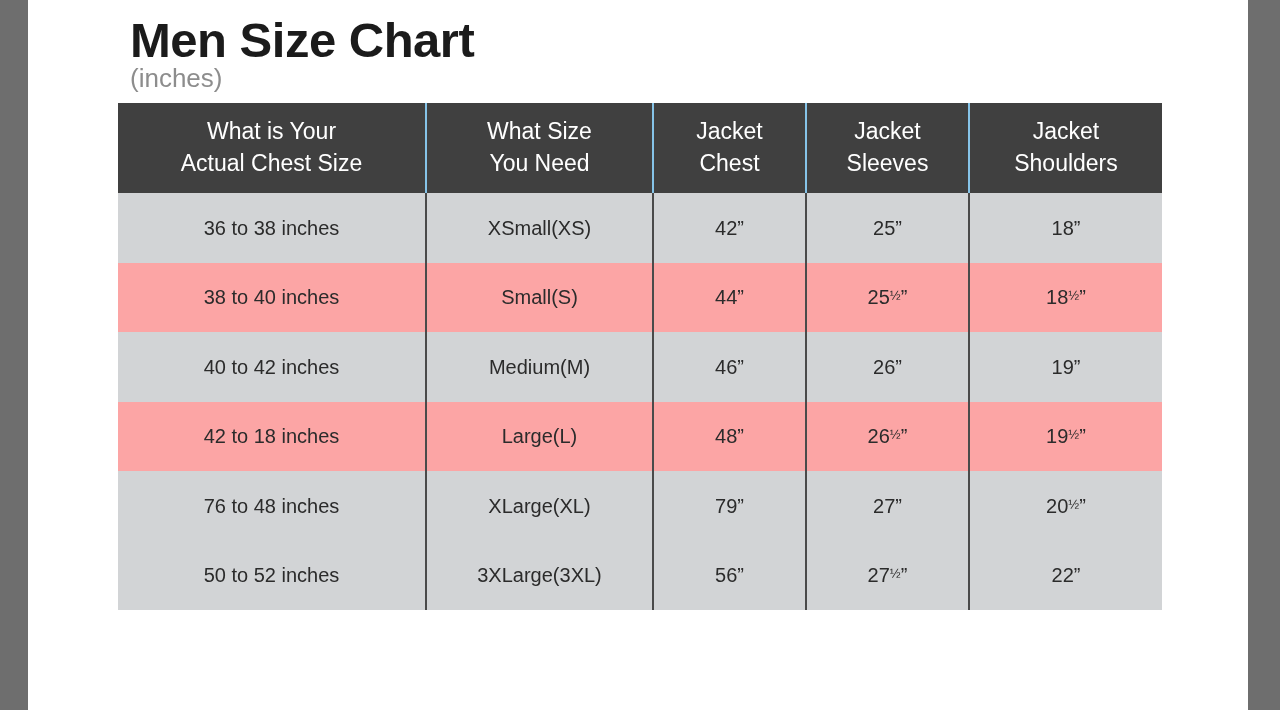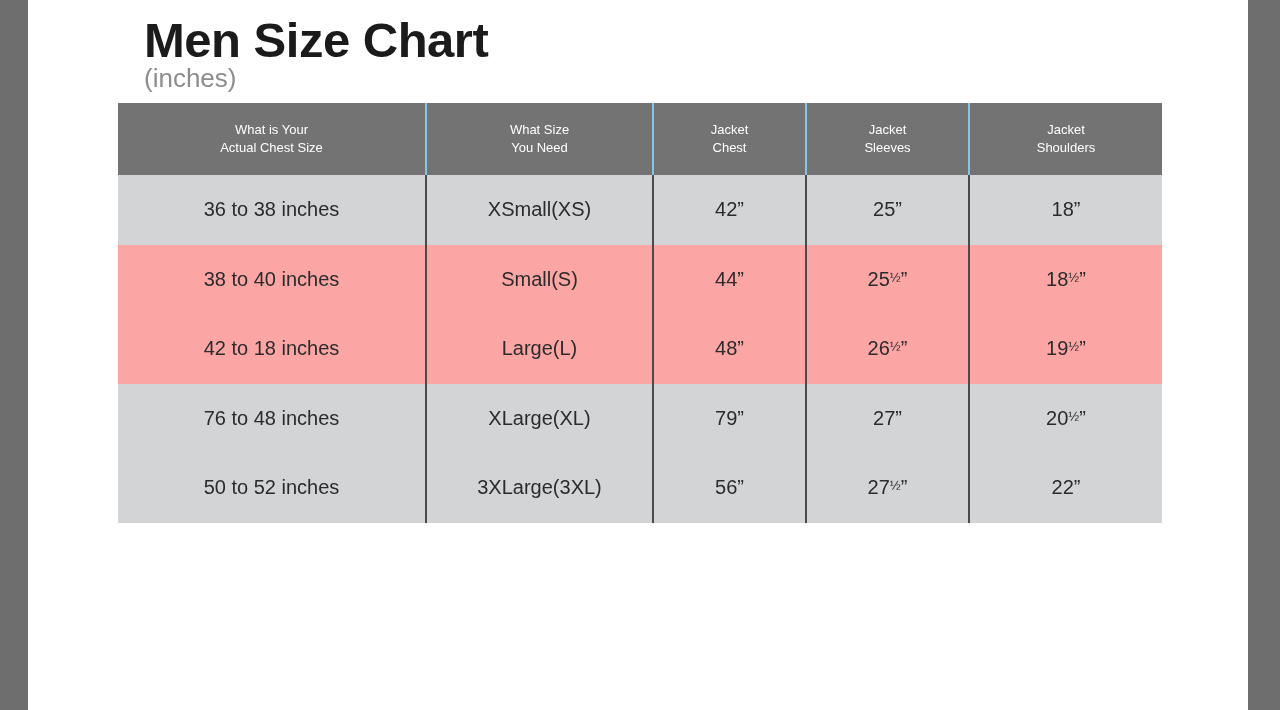--- a/index.html
+++ b/index.html
@@ -49,44 +49,44 @@
   .title-main {
     font-size: 49px;
     font-weight: bold;
     color: #1b1b1b;
     letter-spacing: -0.5px;
     line-height: 1;
   }
   .title-sub {
     font-size: 26px;
     color: #8d8d8d;
-    margin-left: 16px;
+    margin-left: 2px;
     line-height: 1;
   }
 
   
   .table {
     position: absolute;
     left: 90px;
     top: 103px;
     width: 1044px;
     border-collapse: collapse;
     table-layout: fixed;
   }
 
   .table col.c0 { width: 308px; }
   .table col.c1 { width: 227px; }
   .table col.c2 { width: 153px; }
   .table col.c3 { width: 163px; }
   .table col.c4 { width: 193px; }
 
   thead th {
-    background: #737373;
+    background: #404040;
     color: #ffffff;
-    font-size: 13px;
+    font-size: 23px;
     font-weight: normal;
     line-height: 1.38;
     padding: 13px 16px 14px;
     text-align: center;
     vertical-align: middle;
     border-left: 2px solid #86c4e8;
     border-right: 2px solid #86c4e8;
   }
   thead th:first-child { border-left: none; }
   thead th:last-child  { border-right: none; }
@@ -173,20 +173,27 @@
       </tr>
 
       <tr class="plain">
         <td>38 to 40 inches</td>
         <td>Small(S)</td>
         <td>44”</td>
         <td><span>25</span><span class="frac">½</span><span class="prime">”</span></td>
         <td><span>18</span><span class="frac">½</span><span class="prime">”</span></td>
       </tr>
 
+      <tr class="shade">
+        <td>40 to 42 inches</td>
+        <td>Medium(M)</td>
+        <td>46”</td>
+        <td><span>26</span><span class="frac"></span><span class="prime">”</span></td>
+        <td><span>19</span><span class="frac"></span><span class="prime">”</span></td>
+      </tr>
 
       <tr class="plain">
         <td>42 to 18 inches</td>
         <td>Large(L)</td>
         <td>48”</td>
         <td><span>26</span><span class="frac">½</span><span class="prime">”</span></td>
         <td><span>19</span><span class="frac">½</span><span class="prime">”</span></td>
       </tr>
 
       <tr class="shade">

